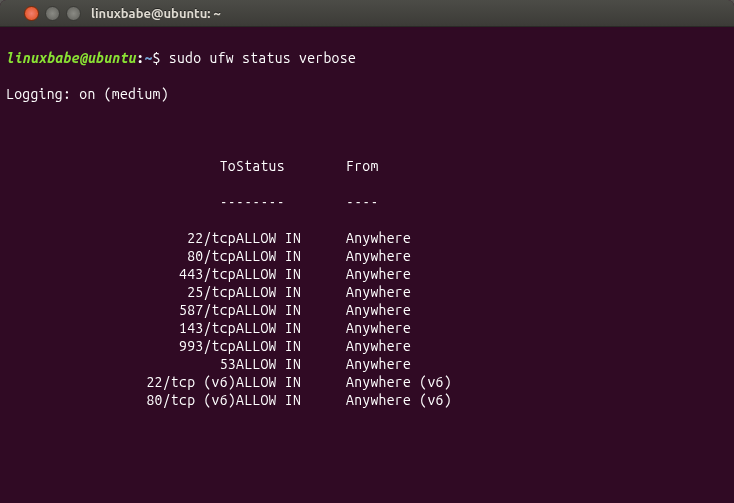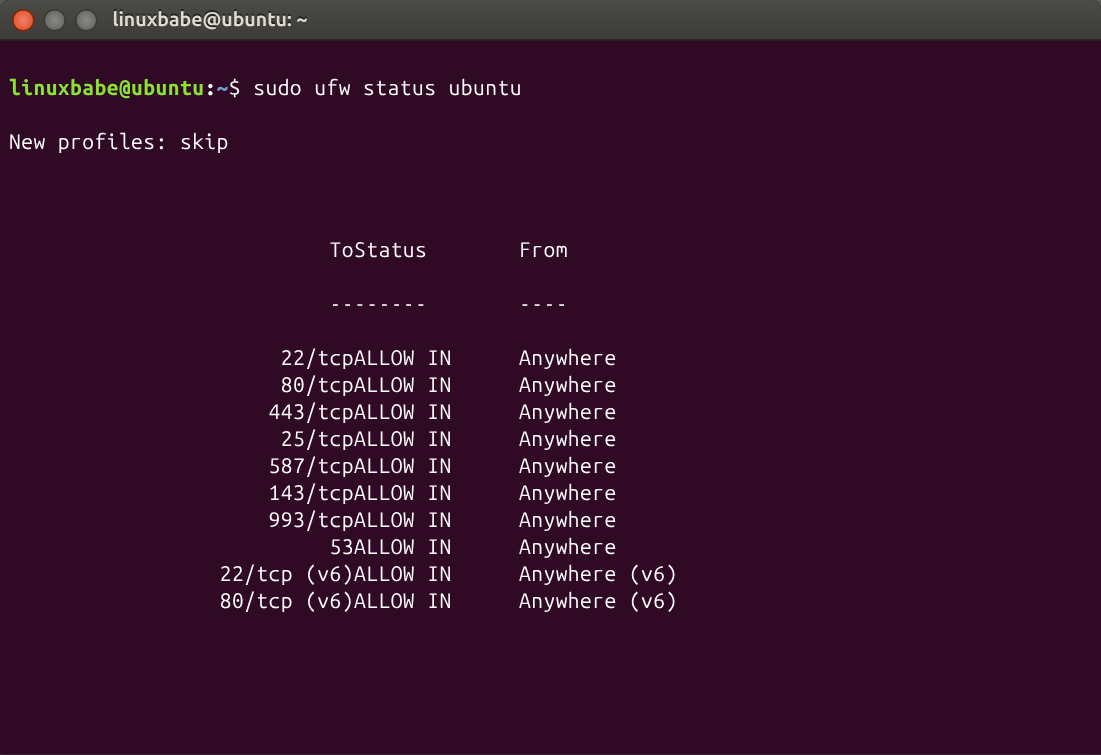--- a/index.html
+++ b/index.html
@@ -17,21 +17,21 @@
       background: #300a24;
       border-radius: 6px 6px 0 0;
       overflow: hidden;
       box-shadow: 0 2px 8px rgba(0,0,0,0.4);
     }
     .titlebar {
       height: 27px;
       background: linear-gradient(#4c4c47, #3c3b37);
       display: flex;
       align-items: center;
-      padding: 0 8px;
+      padding: 0 24px;
       border-bottom: 1px solid #2a2a26;
     }
     .window-controls {
       display: flex;
       gap: 6px;
       align-items: center;
     }
     .ctrl-btn {
       width: 15px;
       height: 15px;
@@ -53,21 +53,21 @@
       margin-left: 10px;
       text-shadow: 0 -1px 0 rgba(0,0,0,0.5);
     }
     .terminal {
       padding: 4px 6px;
       color: #ffffff;
       line-height: 18px;
       white-space: pre;
       letter-spacing: 0.3px;
     }
-    .prompt-user { color: #8ae234; font-weight: bold; }
+    .prompt-user { color: #8ae234; font-weight: bold; font-style: italic; }
     .prompt-colon { color: #ffffff; font-weight: bold;}
     .prompt-path { color: #729fcf; font-weight: bold; }
     .prompt-dollar { color: #ffffff; }
     .cmd { color: #ffffff; }
     .row { display: block; }
     .col-to { display:inline-block; width: 230px; text-align: right; }
     .col-action { display:inline-block; width: 110px; }
     .col-from { display:inline-block; }
   </style>
 </head>
@@ -77,22 +77,22 @@
   <div class="titlebar">
     <div class="window-controls">
       <div class="ctrl-btn ctrl-close"></div>
       <div class="ctrl-btn ctrl-min"></div>
       <div class="ctrl-btn ctrl-max"></div>
     </div>
     <div class="title-text">linuxbabe@ubuntu: ~</div>
   </div>
 
   <div class="terminal">
-<span class="row"><span class="prompt-user">linuxbabe@ubuntu</span><span class="prompt-colon">:</span><span class="prompt-path">~</span><span class="prompt-dollar">$</span> <span class="cmd">sudo ufw status ubuntu</span></span>
-<span class="row">New profiles: skip</span>
+<span class="row"><span class="prompt-user">linuxbabe@ubuntu</span><span class="prompt-colon">:</span><span class="prompt-path">~</span><span class="prompt-dollar">$</span> <span class="cmd">sudo ufw status verbose</span></span>
+<span class="row">Logging: on (medium)</span>
 <span class="row"> </span>
 <span class="row"><span class="col-to">To</span><span class="col-action">Status</span><span class="col-from">From</span></span>
 <span class="row"><span class="col-to">--</span><span class="col-action">------</span><span class="col-from">----</span></span>
 <div id="rule-rows"><span class="row"><span class="col-to">22/tcp</span><span class="col-action">ALLOW IN</span><span class="col-from">Anywhere</span></span><span class="row"><span class="col-to">80/tcp</span><span class="col-action">ALLOW IN</span><span class="col-from">Anywhere</span></span><span class="row"><span class="col-to">443/tcp</span><span class="col-action">ALLOW IN</span><span class="col-from">Anywhere</span></span><span class="row"><span class="col-to">25/tcp</span><span class="col-action">ALLOW IN</span><span class="col-from">Anywhere</span></span><span class="row"><span class="col-to">587/tcp</span><span class="col-action">ALLOW IN</span><span class="col-from">Anywhere</span></span><span class="row"><span class="col-to">143/tcp</span><span class="col-action">ALLOW IN</span><span class="col-from">Anywhere</span></span><span class="row"><span class="col-to">993/tcp</span><span class="col-action">ALLOW IN</span><span class="col-from">Anywhere</span></span><span class="row"><span class="col-to">53</span><span class="col-action">ALLOW IN</span><span class="col-from">Anywhere</span></span><span class="row"><span class="col-to">22/tcp (v6)</span><span class="col-action">ALLOW IN</span><span class="col-from">Anywhere (v6)</span></span><span class="row"><span class="col-to">80/tcp (v6)</span><span class="col-action">ALLOW IN</span><span class="col-from">Anywhere (v6)</span></span></div>
 
 
   </div>
 </div>
 
 </body></html>

